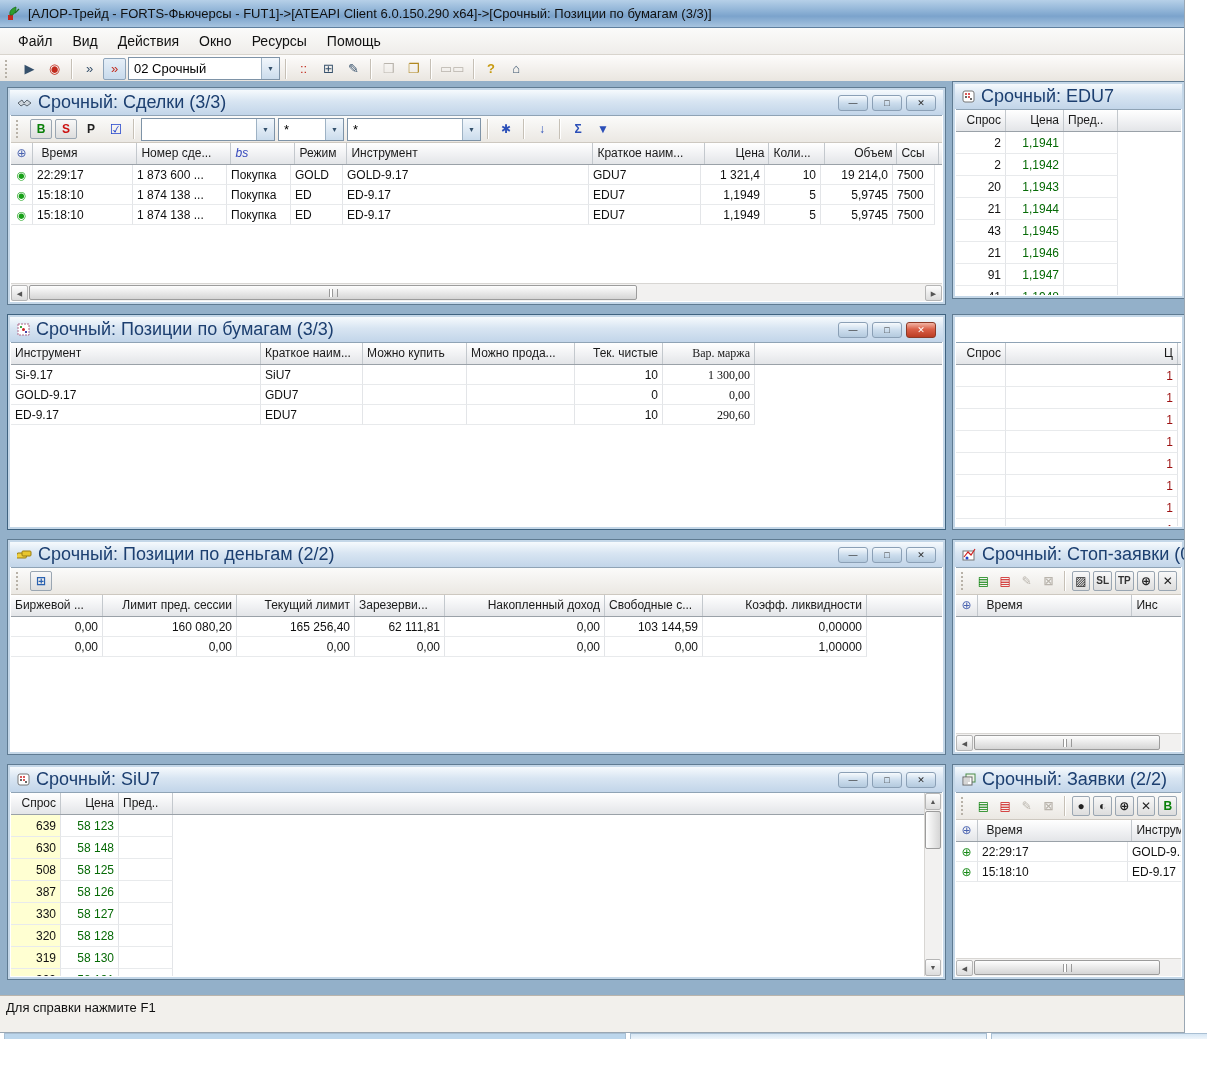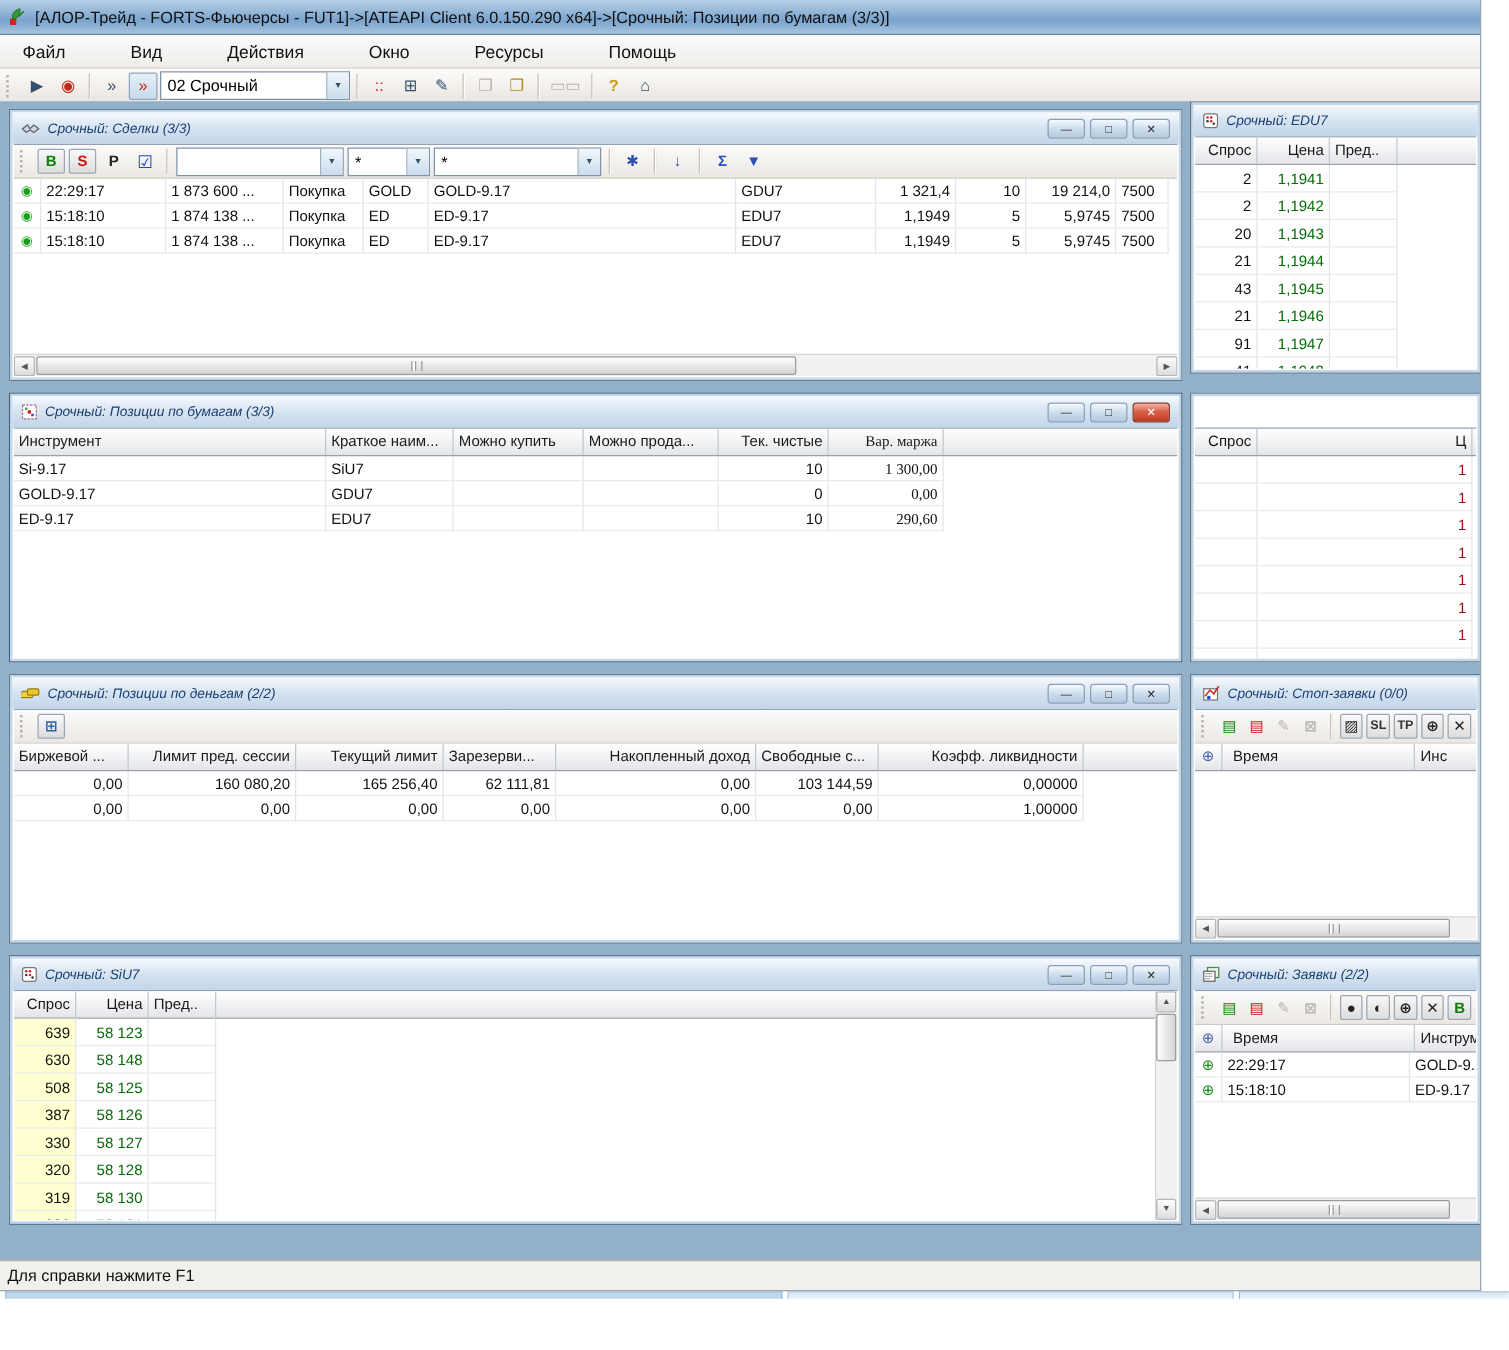--- a/index.html
+++ b/index.html
@@ -1,38 +1,38 @@
 <!DOCTYPE html>
 <html><head>
 <meta charset="utf-8">
 <style>
   html,body{margin:0;padding:0;background:#fff;}
   body{width:1207px;height:1080px;position:relative;font-family:"Liberation Sans","DejaVu Sans",sans-serif;overflow:hidden;-webkit-font-smoothing:antialiased;}
   .app{position:absolute;left:0;top:0;width:1184px;height:1032px;border-right:1px solid #9aa7b3;border-bottom:1px solid #9aa7b3;background:#e8e4df;}
   
   .titlebar{height:27px;background:linear-gradient(180deg,#b6d0e8 0%,#8fb3d6 40%,#7ba3cc 60%,#a7c4df 100%);display:flex;align-items:center;padding:0 6px;gap:6px;border-bottom:1px solid #5f7f9e;}
   .titlebar .ttext{font-size:13px;color:#101010;white-space:nowrap;overflow:hidden;}
-  .menubar{height:26px;background:linear-gradient(#fbfbfa,#efedea);border-bottom:1px solid #d8d4cd;display:flex;align-items:center;padding-left:8px;gap:32px;}
+  .menubar{height:26px;background:linear-gradient(#fbfbfa,#efedea);border-bottom:1px solid #d8d4cd;display:flex;align-items:center;padding-left:8px;}
   .mitem{padding:0 10px;font-size:14px;color:#111;line-height:25px;}
   .tbar{height:27px;background:linear-gradient(#fdfcfb,#e9e5df);border-bottom:1px solid #cfc9c0;display:flex;align-items:center;gap:2px;padding:0 4px;}
   .tgrip{width:5px;height:18px;border-left:2px dotted #b8b2a8;margin:0 4px 0 1px;}
   .tsep{width:1px;height:20px;background:#c6c0b6;border-right:1px solid #fff;margin:0 3px;}
   .tbtn{min-width:23px;height:22px;display:flex;align-items:center;justify-content:center;font-size:13px;color:#35506b;border:1px solid transparent;border-radius:2px;box-sizing:border-box;padding:0 2px;}
   .tbtn.pressed{border-color:#8ea4ba;background:linear-gradient(#e6eff8,#c8daec);}
   .tbtn.disabled{color:#b9b4ac;}
   .tbtn.red{color:#c22a1c;}
   .tbtn.gold{color:#c79a10;font-weight:bold;}
   .combo{height:21px;background:#fff;border:1px solid #7e93a7;display:flex;align-items:center;font-size:13px;}
   .combo .cval{flex:1;padding:0 5px;white-space:nowrap;overflow:hidden;}
   .combo .carr{width:17px;height:100%;background:linear-gradient(#f2f7fc,#cbdcec);border-left:1px solid #9eb2c4;display:flex;align-items:center;justify-content:center;font-size:7px;color:#33506b;}
   
   .mdi{position:absolute;left:0;top:81px;width:1184px;height:927px;background:#93b0c9;overflow:hidden;}
   .win{position:absolute;background:#fff;border:1px solid #5f7b92;box-shadow:inset 0 0 0 2px #c4d7e8;}
   .ttl{height:25px;background:linear-gradient(#f6fafd,#d8e5f2 45%,#c2d5e9);display:flex;align-items:center;padding:0 7px;gap:6px;margin:2px 2px 0 2px;}
-  .wtxt{font-size:11px;color:#1c3f70;white-space:nowrap;font-style:italic;}
+  .wtxt{font-size:18px;color:#1c3f70;white-space:nowrap;}
   .wbtns{margin-left:auto;display:flex;gap:4px;}
   .wb{width:30px;height:16px;border:1px solid #8ba0b6;border-radius:3px;background:linear-gradient(#f6fafd,#ccdded 50%,#b4cade);font-size:9px;line-height:14px;text-align:center;color:#2e2e2e;box-sizing:border-box;}
   .wb.closer{background:linear-gradient(#f2b5a5,#da6048 45%,#bb3d24);color:#fff;border-color:#8c3a27;font-weight:bold;}
   .wbody{position:absolute;left:3px;right:3px;top:27px;bottom:3px;background:#fff;overflow:hidden;border-top:1px solid #8fa3b5;}
   
   .hd{height:21px;background:linear-gradient(#ffffff,#f0f1f3 55%,#e3e5e8);border-bottom:1px solid #9aa1a8;white-space:nowrap;overflow:hidden;}
   .th{display:inline-block;height:21px;line-height:21px;border-right:1px solid #c3c8cd;padding:0 4px;font-size:12px;color:#1a1a1a;box-sizing:border-box;vertical-align:top;white-space:nowrap;overflow:hidden;}
   .tr{white-space:nowrap;width:max-content;}
   .td{display:inline-block;height:20px;line-height:20px;border-right:1px solid #e3e5e8;border-bottom:1px solid #e8eaec;padding:0 4px;font-size:12px;color:#101010;box-sizing:border-box;vertical-align:top;white-space:nowrap;overflow:hidden;}
   .ic{text-align:center!important;padding:0!important;}
@@ -95,21 +95,21 @@
   .fbtn.small{font-size:10px;font-weight:bold;color:#333;}
   
   .hscroll{position:absolute;left:0;right:0;bottom:0;height:17px;background:#f2f1f0;border-top:1px solid #d8d6d3;display:flex;align-items:center;}
   .sbtn{width:17px;height:16px;background:linear-gradient(#fdfdfd,#dcdcdc);border:1px solid #b5b5b5;border-radius:2px;font-size:7px;color:#555;text-align:center;line-height:15px;box-sizing:border-box;}
   .hthumb{height:15px;margin:0 1px;background:linear-gradient(#fefefe,#d5d5d5);border:1px solid #9c9c9c;border-radius:2px;position:relative;box-sizing:border-box;}
   .hthumb::after{content:"";position:absolute;left:50%;top:3px;width:7px;height:8px;margin-left:-4px;border-left:1px solid #999;border-right:1px solid #999;box-shadow:inset 2px 0 0 #fff,inset 3px 0 0 #999;}
   .vscroll{position:absolute;right:0;top:0;bottom:0;width:17px;background:#f2f1f0;border-left:1px solid #d8d6d3;}
   .vbtn{width:16px;height:17px;background:linear-gradient(#fdfdfd,#dcdcdc);border:1px solid #b5b5b5;border-radius:2px;font-size:7px;color:#555;text-align:center;line-height:16px;box-sizing:border-box;}
   .vthumb{position:absolute;left:0;width:16px;background:linear-gradient(90deg,#fefefe,#d5d5d5);border:1px solid #9c9c9c;border-radius:2px;box-sizing:border-box;}
   
-  .status{position:absolute;left:0;bottom:0;width:1184px;height:24px;background:#f2f0ec;border-top:1px solid #b9b4ac;font-size:13px;color:#111;line-height:23px;padding-left:6px;box-sizing:border-box;}
+  .status{position:absolute;left:0;bottom:0;width:1184px;height:37px;background:#f2f0ec;border-top:1px solid #b9b4ac;font-size:13px;color:#111;line-height:23px;padding-left:6px;box-sizing:border-box;}
   .remnants{position:absolute;left:4px;top:1033px;height:6px;display:flex;gap:4px;}
   .remnants span{display:inline-block;height:5px;border:1px solid #a9bfd3;border-bottom:none;background:linear-gradient(#d6e6f4,#eef5fb);}
   .appicon svg{display:block;}
   .wic{display:flex;align-items:center;}
 </style>
 </head>
 <body>
 
 <div class="app">
 
@@ -227,20 +227,23 @@
             </span>
           <span class="tsep"></span>
           <span class="fbtn flat" style="color:#2b4fb8">✱</span>
           <span class="tsep"></span>
           <span class="fbtn flat" style="color:#2b4fb8">↓</span>
           <span class="tsep"></span>
           <span class="fbtn flat" style="color:#2b4fb8">Σ</span>
           <span class="fbtn flat" style="color:#2b4fb8">▼</span>
         </div>
         <div class="t-deals">
+          <div class="hd">
+            <span class="th ic hdicon">⊕</span>
+          <span class="th">Время</span><span class="th">Номер сде...</span><span class="th">bs</span><span class="th">Режим</span><span class="th">Инструмент</span><span class="th">Краткое наим...</span><span class="th">Цена</span><span class="th">Коли...</span><span class="th">Объем</span><span class="th">Ссы</span></div>
           <div>
               <div class="tr"><span class="td ic">◉</span><span class="td">22:29:17</span><span class="td">1 873 600 ...</span><span class="td">Покупка</span><span class="td">GOLD</span><span class="td">GOLD-9.17</span><span class="td">GDU7</span><span class="td">1 321,4</span><span class="td">10</span><span class="td">19 214,0</span><span class="td">7500</span></div>
               <div class="tr"><span class="td ic">◉</span><span class="td">15:18:10</span><span class="td">1 874 138 ...</span><span class="td">Покупка</span><span class="td">ED</span><span class="td">ED-9.17</span><span class="td">EDU7</span><span class="td">1,1949</span><span class="td">5</span><span class="td">5,9745</span><span class="td">7500</span></div>
               <div class="tr"><span class="td ic">◉</span><span class="td">15:18:10</span><span class="td">1 874 138 ...</span><span class="td">Покупка</span><span class="td">ED</span><span class="td">ED-9.17</span><span class="td">EDU7</span><span class="td">1,1949</span><span class="td">5</span><span class="td">5,9745</span><span class="td">7500</span></div>
             </div>
         </div>
         <div class="hscroll">
           <span class="sbtn">◀</span>
           <span class="hthumb" style="width:608px"></span>
           <span class="sbtn" style="margin-left:auto">▶</span>

